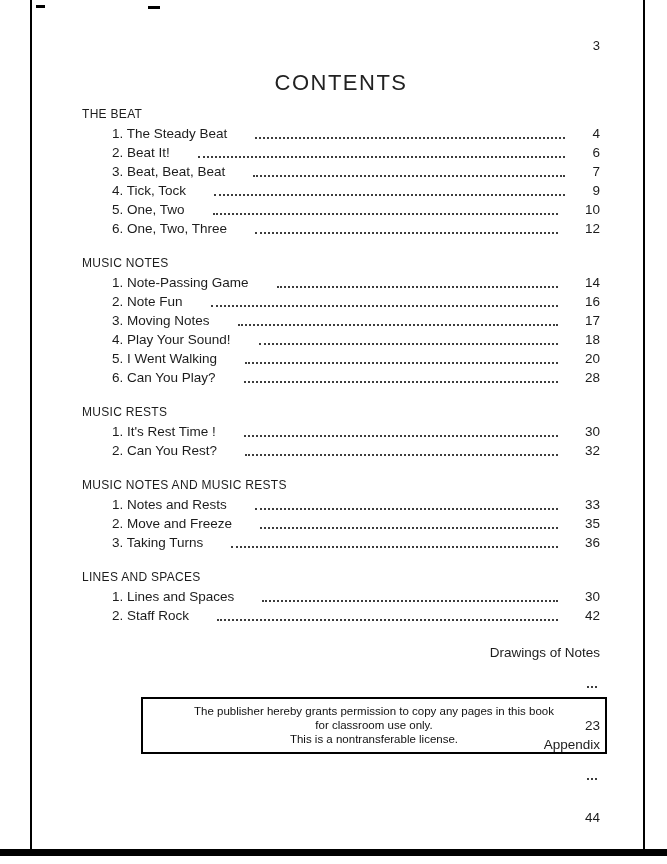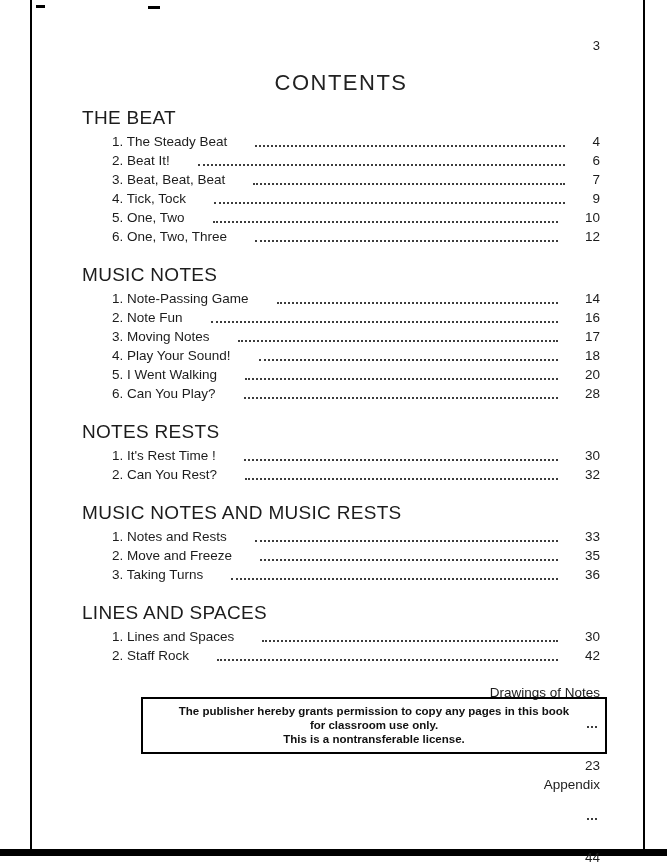--- a/index.html
+++ b/index.html
@@ -28,21 +28,21 @@
     position: absolute; left: 82px; top: 70px; width: 518px;
   }
 
   .title {
     font-size: 22px; font-weight: normal; letter-spacing: 1.5px;
     text-align: center; margin: 0 0 11px 0; color: #222;
   }
 
   .toc-section { margin-bottom: 18px; }
   .section-heading {
-    font-size: 19px; font-weight: normal; letter-spacing: 0.3px;
+    font-size: 12px; font-weight: normal; letter-spacing: 0.3px;
     margin: 0 0 3px 0;
   }
 
   .entry {
     display: flex; align-items: flex-end;
     font-size: 13.5px; line-height: 19px;
     padding-left: 30px;
     gap: 24px;
   }
   .entry.no-indent { padding-left: 0; }
@@ -57,21 +57,21 @@
 
   .standalone { margin-top: 18px; }
   .standalone .entry { margin-bottom: 0; flex-direction: column; }
 
   .notice-box {
     position: absolute; left: 141px; top: 697px; width: 466px;
     box-sizing: border-box;
     border: 2px solid #000;
     padding: 5px 8px 6px 8px;
     text-align: center;
-    font-size: 11.5px; font-weight: bold; line-height: 14px;
+    font-size: 11.5px; font-weight: normal; line-height: 14px;
     color: #111;
   }
 </style>
 </head>
 <body>
 
 <div class="scan-line-left"></div>
 <div class="scan-line-right"></div>
 <div class="scan-bar-bottom"></div>
 <div class="speck1"></div>
@@ -144,21 +144,21 @@
       <span class="num">20</span>
     </div>
     <div class="entry">
       <span class="label">6. Can You Play?</span>
       <span class="dots"></span>
       <span class="num">28</span>
     </div>
   </div>
 
   <div class="toc-section">
-    <div class="section-heading">NOTES RESTS</div>
+    <div class="section-heading">MUSIC RESTS</div>
     <div class="entry">
       <span class="label">1. It's Rest Time !</span>
       <span class="dots"></span>
       <span class="num">30</span>
     </div>
     <div class="entry">
       <span class="label">2. Can You Rest?</span>
       <span class="dots"></span>
       <span class="num">32</span>
     </div>

